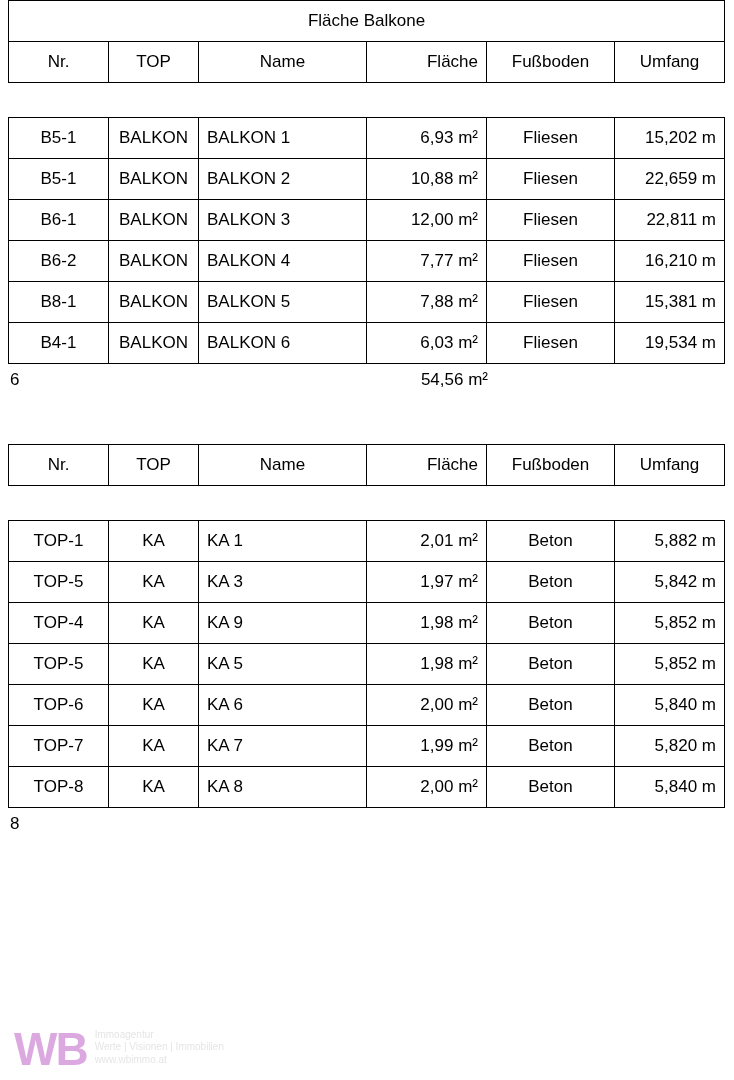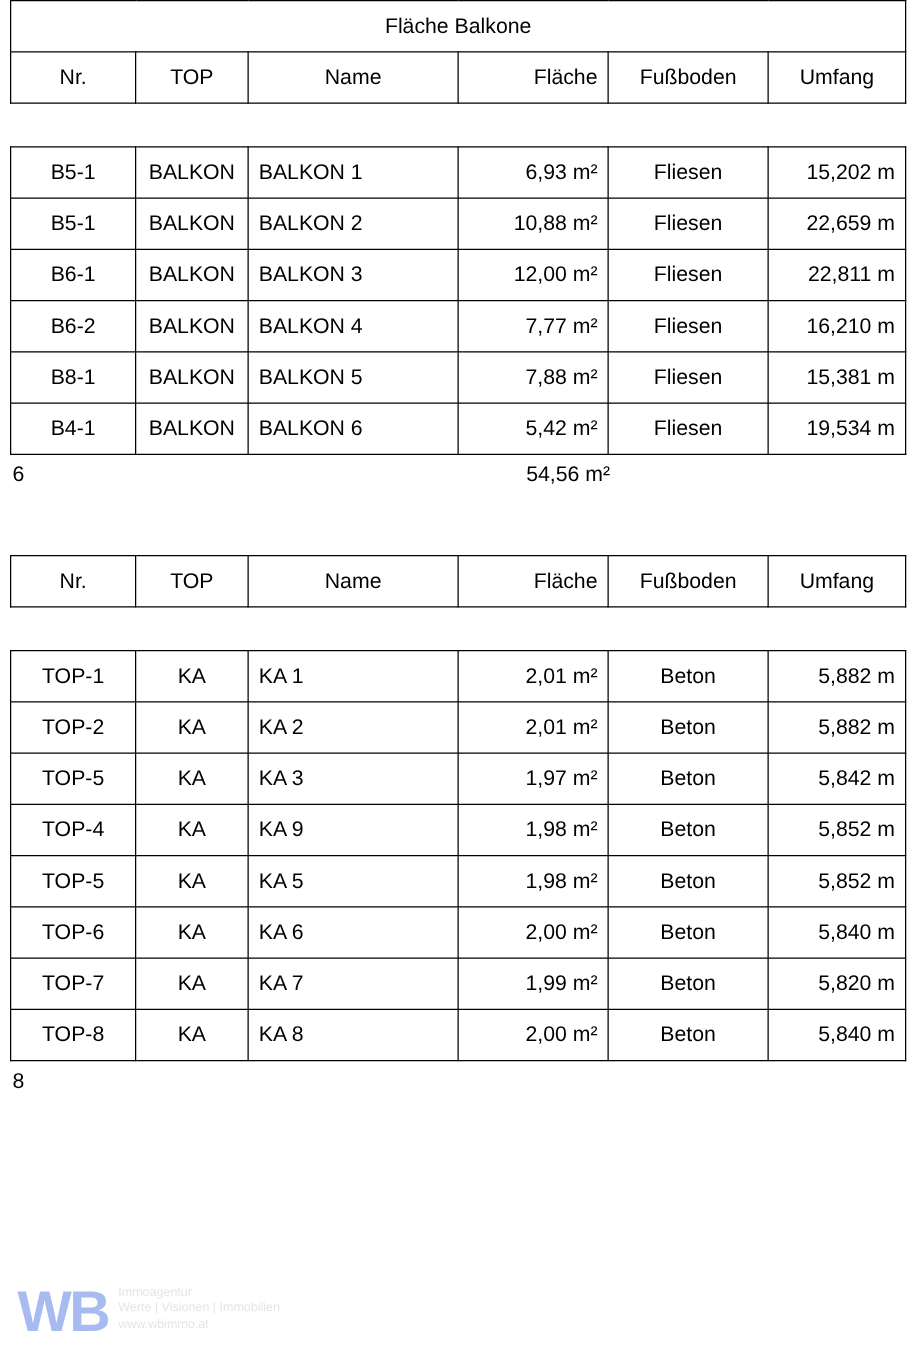--- a/index.html
+++ b/index.html
@@ -93,21 +93,21 @@
     display: flex;
     align-items: flex-end;
     gap: 8px;
     opacity: 0.38;
     pointer-events: none;
   }
   .watermark .wb {
     font-size: 46px;
     font-weight: bold;
     letter-spacing: -2px;
-    color: #1d4ed8;
+    color: #a21caf;
     line-height: 0.92;
   }
   .watermark .wlines {
     font-size: 10px;
     color: #b9b9b9;
     line-height: 1.25;
     padding-bottom: 4px;
   }
 </style>
 </head>
@@ -188,21 +188,21 @@
         <td class="ac">BALKON</td>
         <td class="al">BALKON 5</td>
         <td class="ar">7,88 m²</td>
         <td class="ac">Fliesen</td>
         <td class="ar">15,381 m</td>
       </tr>
       <tr>
         <td class="ac">B4-1</td>
         <td class="ac">BALKON</td>
         <td class="al">BALKON 6</td>
-        <td class="ar">5,42 m²</td>
+        <td class="ar">6,03 m²</td>
         <td class="ac">Fliesen</td>
         <td class="ar">19,534 m</td>
       </tr>
     </tbody>
   </table>
 
   <div class="totals">
     <span class="count">6</span>
     <span class="sum">54,56 m²</span>
   </div>
@@ -244,28 +244,20 @@
     <tbody>
       <tr>
         <td class="ac">TOP-1</td>
         <td class="ac">KA</td>
         <td class="al">KA 1</td>
         <td class="ar">2,01 m²</td>
         <td class="ac">Beton</td>
         <td class="ar">5,882 m</td>
       </tr>
       <tr>
-        <td class="ac">TOP-2</td>
-        <td class="ac">KA</td>
-        <td class="al">KA 2</td>
-        <td class="ar">2,01 m²</td>
-        <td class="ac">Beton</td>
-        <td class="ar">5,882 m</td>
-      </tr>
-      <tr>
         <td class="ac">TOP-5</td>
         <td class="ac">KA</td>
         <td class="al">KA 3</td>
         <td class="ar">1,97 m²</td>
         <td class="ac">Beton</td>
         <td class="ar">5,842 m</td>
       </tr>
       <tr>
         <td class="ac">TOP-4</td>
         <td class="ac">KA</td>

